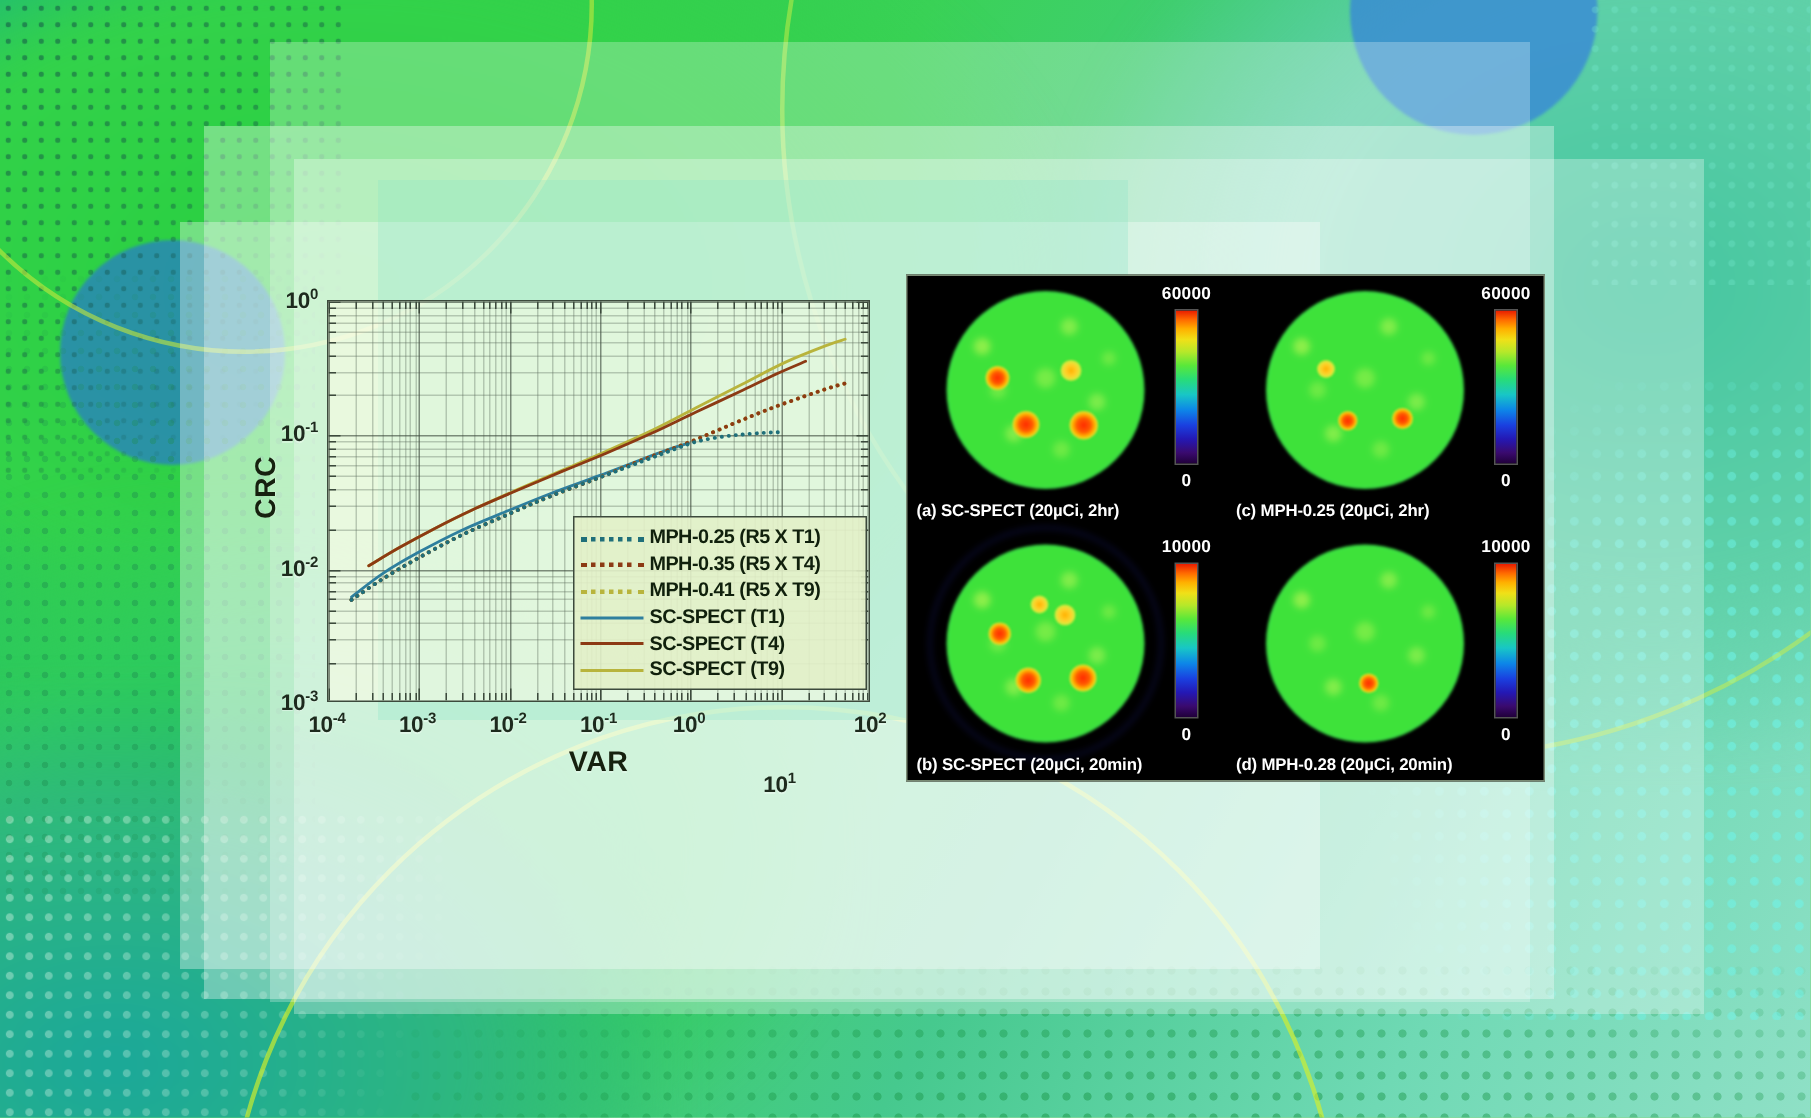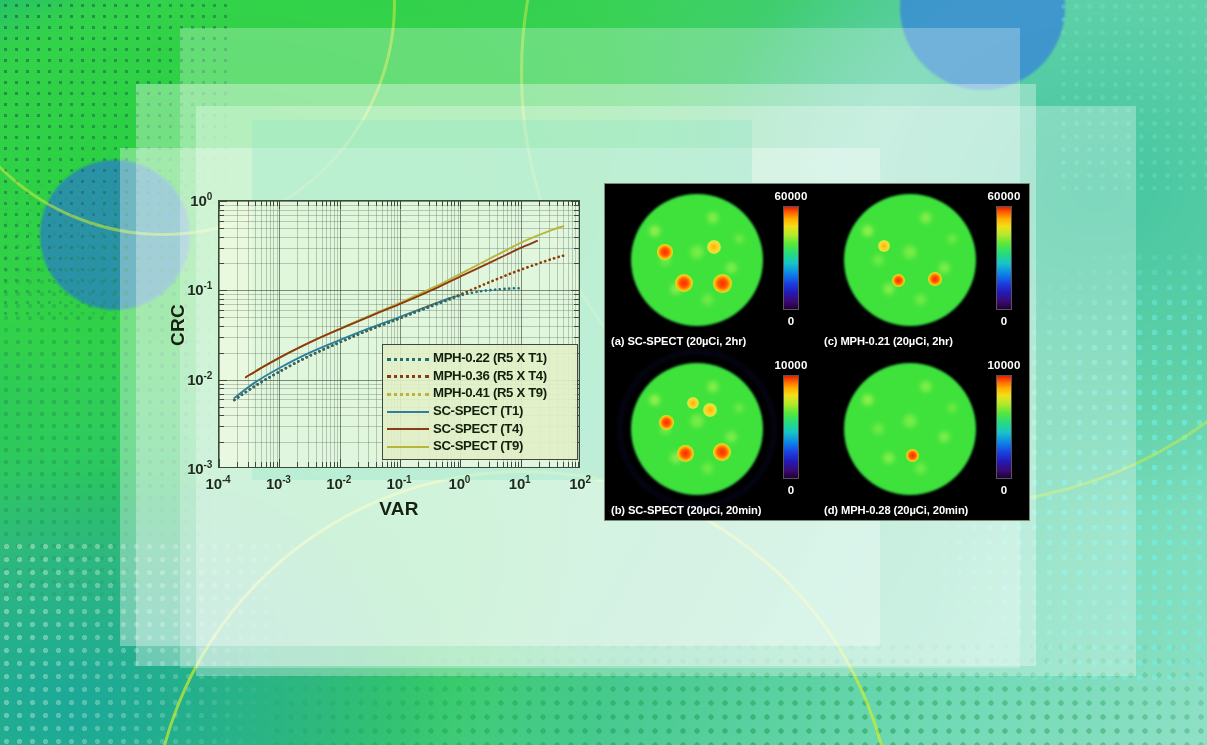--- a/index.html
+++ b/index.html
@@ -521,45 +521,45 @@
             <path d="M 15.40 200.48 C 18.89 198.12, 28.84 191.07, 36.32 186.37 C 43.81 181.66, 51.53 177.15, 60.33 172.25 C 69.13 167.34, 79.06 161.86, 89.12 156.96 C 99.18 152.05, 110.61 147.22, 120.67 142.81 C 130.72 138.40, 139.40 134.57, 149.45 130.51 C 159.51 126.45, 170.94 122.28, 181.00 118.46 C 191.06 114.64, 201.29 110.77, 209.79 107.57 C 218.28 104.36, 225.93 101.43, 231.99 99.22 C 238.04 97.01, 241.11 95.64, 246.11 94.29 C 251.11 92.94, 256.73 91.95, 261.99 91.12 C 267.25 90.29, 272.60 89.82, 277.66 89.33 C 282.71 88.84, 288.32 88.44, 292.32 88.19 C 296.32 87.93, 300.11 87.87, 301.67 87.81" fill="none" stroke="#1f6f7a" stroke-linecap="round" stroke-linejoin="round" stroke-width="2.6" stroke-dasharray="0.1 4.6"></path>
           </svg>
       </div>
 
       <div id="xticklabels">
           <div class="xticklabel" style="left: 68px;">10<sup>-4</sup></div>
           <div class="xticklabel" style="left: 128.333px;">10<sup>-3</sup></div>
           <div class="xticklabel" style="left: 188.667px;">10<sup>-2</sup></div>
           <div class="xticklabel" style="left: 249px;">10<sup>-1</sup></div>
           <div class="xticklabel" style="left: 309.333px;">10<sup>0</sup></div>
-          <div class="xticklabel" style="left: 369.667px;">10<sup>1</sup></div>
+          <div class="xticklabel" style="left: 369.667px; margin-top: 40px;">10<sup>1</sup></div>
           <div class="xticklabel" style="left: 430px;">10<sup>2</sup></div>
         </div>
       <div id="yticklabels">
           <div class="yticklabel" style="top: 24px;">10<sup>0</sup></div>
           <div class="yticklabel" style="top: 113.333px;">10<sup>-1</sup></div>
           <div class="yticklabel" style="top: 202.667px;">10<sup>-2</sup></div>
           <div class="yticklabel" style="top: 292px;">10<sup>-3</sup></div>
         </div>
 
       <div class="axis-title xlabel">VAR</div>
       <div class="axis-title ylabel">CRC</div>
 
       <div class="legend" id="legend">
           <div class="leg-row">
             <span class="leg-key">
               <i class="dotted" style="border-top-color: rgb(31, 111, 122);"></i>
             </span>
-            <span class="leg-text">MPH-0.22 (R5 X T1)</span>
+            <span class="leg-text">MPH-0.25 (R5 X T1)</span>
           </div>
           <div class="leg-row">
             <span class="leg-key">
               <i class="dotted" style="border-top-color: rgb(140, 58, 20);"></i>
             </span>
-            <span class="leg-text">MPH-0.36 (R5 X T4)</span>
+            <span class="leg-text">MPH-0.35 (R5 X T4)</span>
           </div>
           <div class="leg-row">
             <span class="leg-key">
               <i class="dotted" style="border-top-color: rgb(184, 180, 60);"></i>
             </span>
             <span class="leg-text">MPH-0.41 (R5 X T9)</span>
           </div>
           <div class="leg-row">
             <span class="leg-key">
               <i style="border-top-color: rgb(46, 127, 158);"></i>
@@ -626,21 +626,21 @@
           <div class="noise"></div>
           <div class="lesion" style="left:48px;top:80px;width:13px;height:13px;"></div>
           <div class="lesion" style="left:84px;top:78px;width:14px;height:14px;"></div>
           <div class="lesion dim" style="left:34px;top:46px;width:12px;height:12px;"></div>
         </div>
         <div class="cbar" style="left:178px;top:22px;">
           <div class="cbar-grad"></div>
           <div class="cbar-top">60000</div>
           <div class="cbar-bot">0</div>
         </div>
-        <div class="caption">(c) MPH-0.21 (20µCi, 2hr)</div>
+        <div class="caption">(c) MPH-0.25 (20µCi, 2hr)</div>
       </div>
 
       <div class="spect-quad q-br">
         <div class="phantom">
           <div class="ph-core"></div>
           <div class="noise"></div>
           <div class="lesion" style="left:62px;top:86px;width:13px;height:13px;"></div>
         </div>
         <div class="cbar" style="left:178px;top:22px;">
           <div class="cbar-grad"></div>

